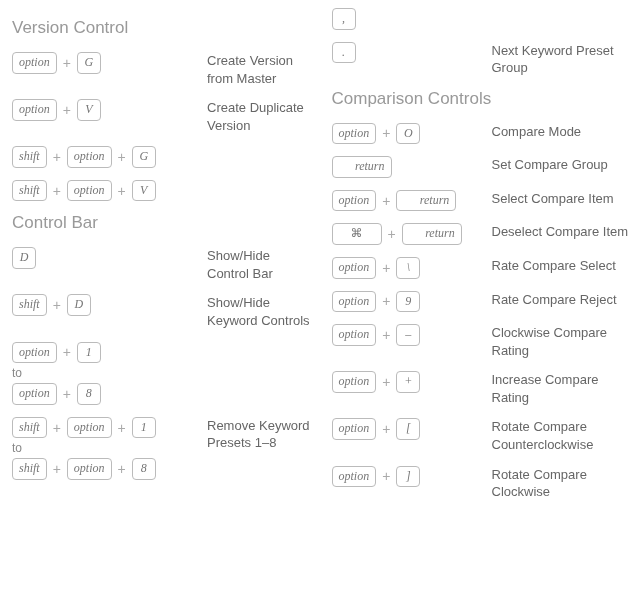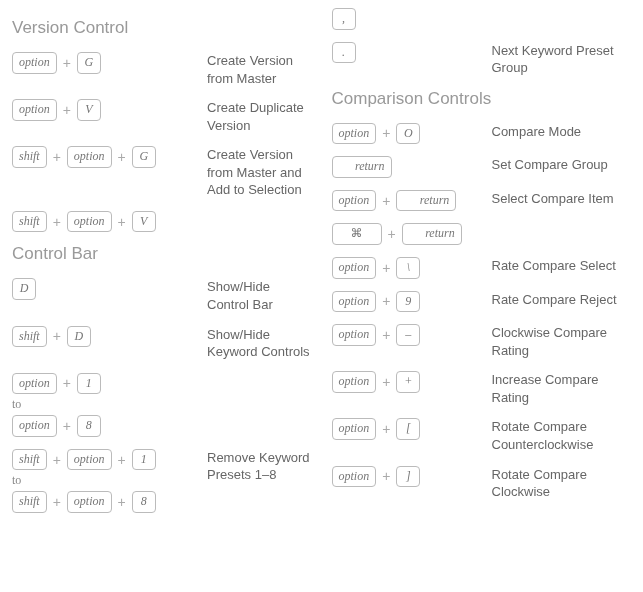--- a/index.html
+++ b/index.html
@@ -79,21 +79,20 @@
       text-align: center;
     }
     .plus {
       color: #aaa;
       font-size: 14px;
     }
     .to {
       color: #888;
       font-size: 12px;
       margin: 3px 0;
-      font-family: Liberation Serif, serif;
     }
     .desc {
       flex: 1;
       color: #666;
       font-size: 13px;
       line-height: 1.35;
     }
     .range-block .keys {
       margin-bottom: 0;
     }
@@ -129,21 +128,20 @@
   <div class="row">
     <div class="keys-area">
       <div class="keys">
         <span class="key">shift</span>
         <span class="plus">+</span>
         <span class="key">option</span>
         <span class="plus">+</span>
         <span class="key key-small">G</span>
       </div>
     </div>
-    <div class="desc">Create Version from Master and Add to Selection</div>
   </div>
 
   <div class="row">
     <div class="keys-area">
       <div class="keys">
         <span class="key">shift</span>
         <span class="plus">+</span>
         <span class="key">option</span>
         <span class="plus">+</span>
         <span class="key key-small">V</span>
@@ -263,20 +261,21 @@
   </div>
 
   <div class="row">
     <div class="keys-area-r">
       <div class="keys">
         <span class="key key-cmd">⌘</span>
         <span class="plus">+</span>
         <span class="key key-wide">return</span>
       </div>
     </div>
+    <div class="desc">Deselect Compare Item</div>
   </div>
 
   <div class="row">
     <div class="keys-area-r">
       <div class="keys">
         <span class="key">option</span>
         <span class="plus">+</span>
         <span class="key key-small">\</span>
       </div>
     </div>

